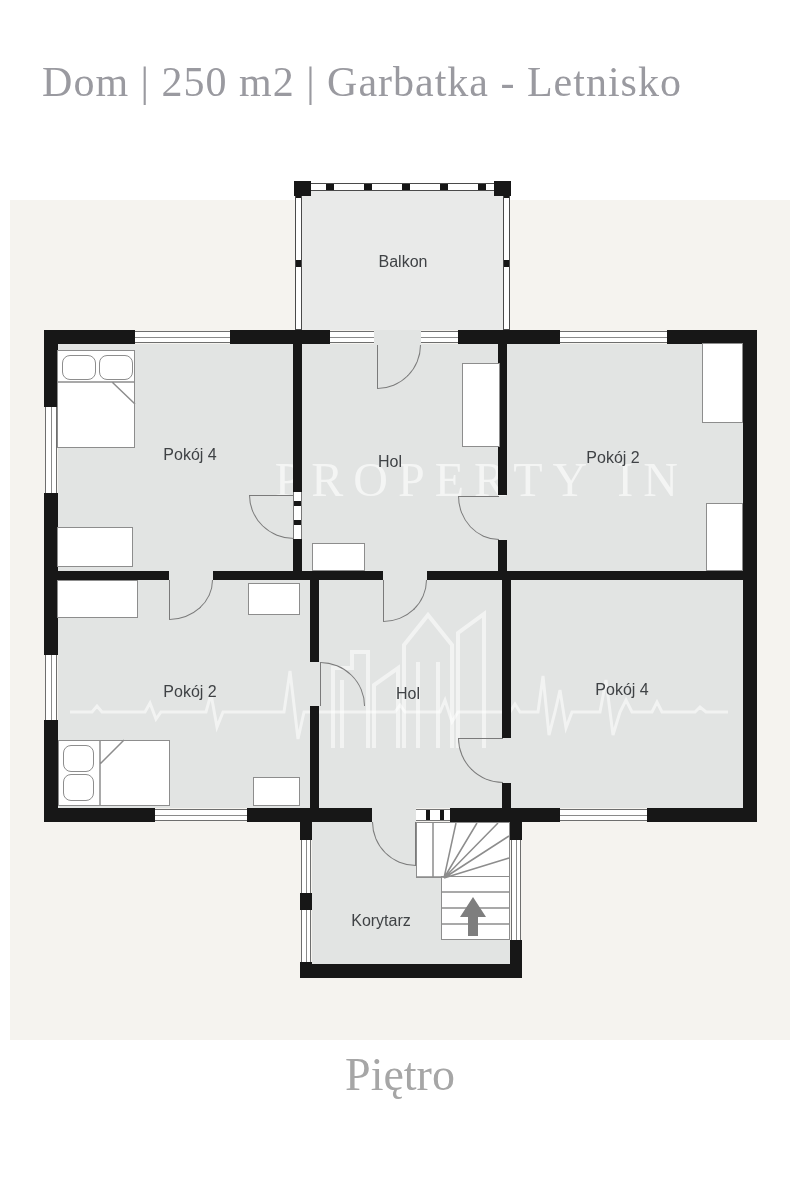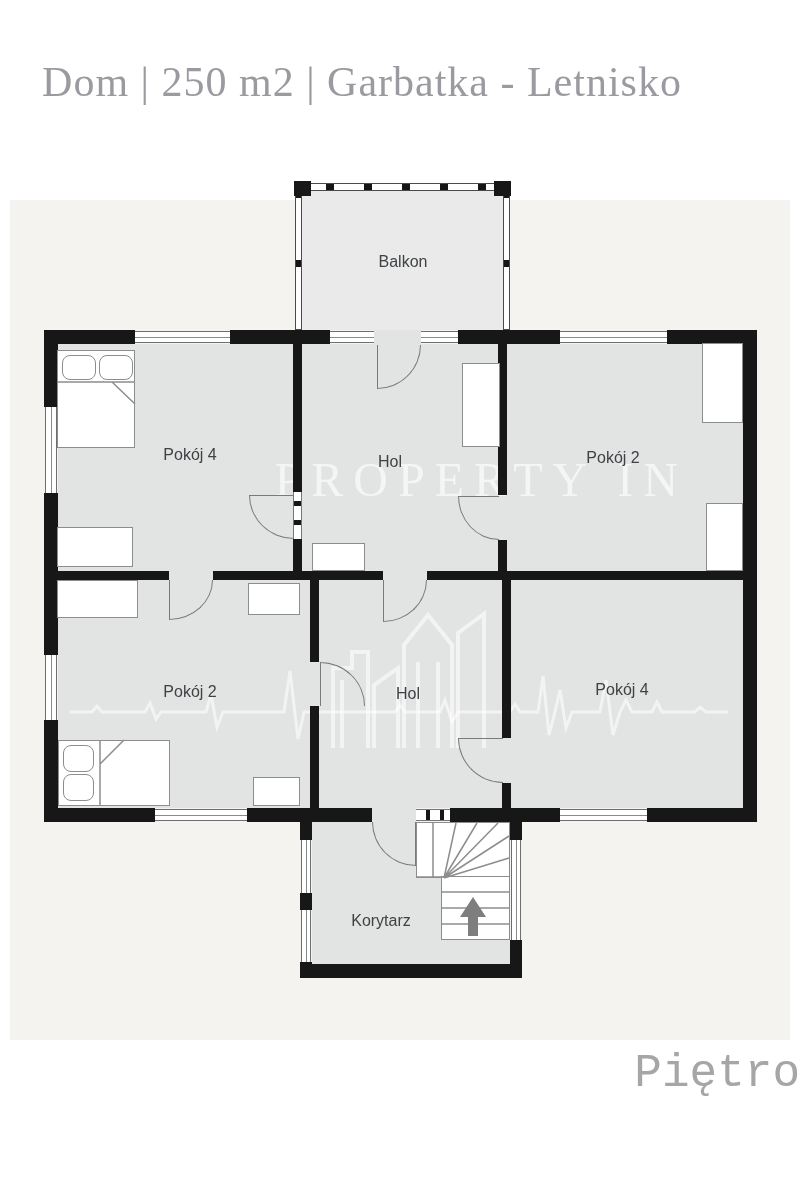--- a/index.html
+++ b/index.html
@@ -4,21 +4,21 @@
 <style>
   html,body{margin:0;padding:0;background:#888;}
   .stage{position:relative;width:800px;height:1200px;background:#ffffff;overflow:hidden;
          font-family:"Liberation Sans",sans-serif;margin:0 auto;}
   .abs{position:absolute;}
   
   .panel{left:10px;top:200px;width:780px;height:840px;background:#f5f3ef;z-index:1;}
   
   .title{left:0;top:58px;width:724px;text-align:center;font-family:"Liberation Serif",serif;
          font-size:42px;color:#9a9aa0;letter-spacing:1px;z-index:20;}
-  .floor-name{left:0;top:1048px;width:800px;text-align:right;font-family:Liberation Mono, monospace;
+  .floor-name{left:0;top:1048px;width:800px;text-align:center;font-family:Liberation Serif, serif;
          font-size:46px;color:#a6a6a6;z-index:20;}
   .footer-bar{left:0;top:1177px;width:800px;height:23px;background:#000;z-index:20;}
   .footer-bar span{display:block;padding-left:30px;line-height:23px;font-size:8.5px;color:#fbfbfb;}
   
   .floor{background:#e2e4e3;z-index:3;}
   .balc-floor{background:#e9eae9;z-index:3;}
   .wall{background:#171717;z-index:5;}
   .filler{background:#e2e4e3;z-index:6;}
   .jamb{background:#fff;border-left:1px solid #777;border-right:1px solid #777;box-sizing:border-box;
         background-image:repeating-linear-gradient(0deg,transparent 0 14px,#161616 14px 19px);z-index:6;}

